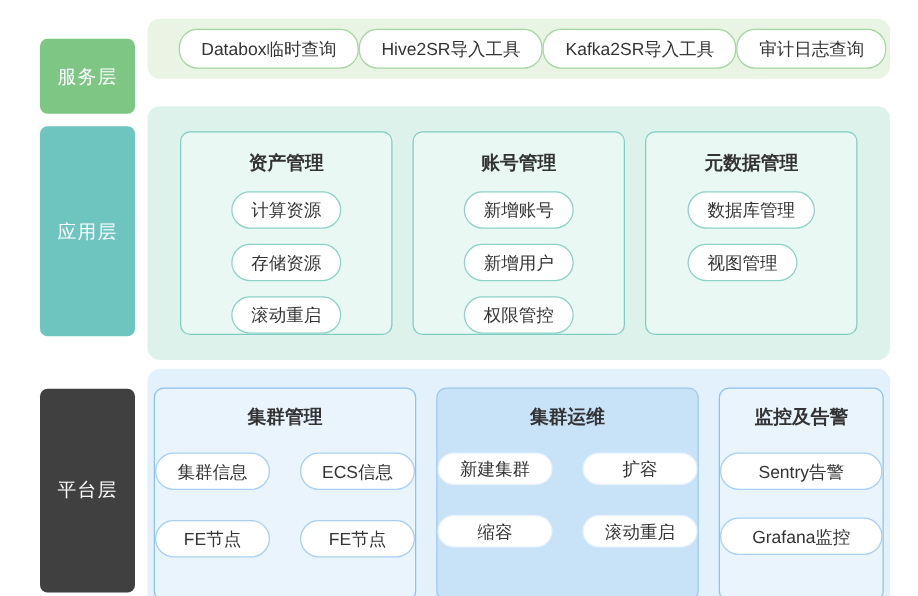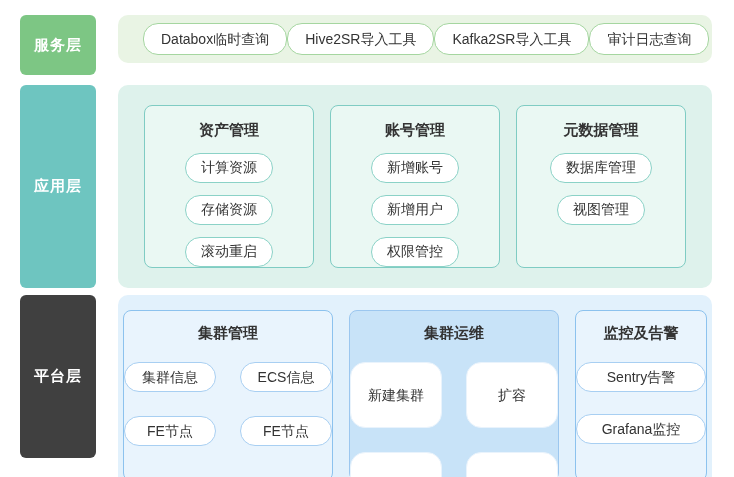--- a/index.html
+++ b/index.html
@@ -8,48 +8,48 @@
     background: #ffffff;
     font-family: "Liberation Sans", "DejaVu Sans", sans-serif;
     color: #333333;
     overflow: hidden;
   }
   .diagram { position: relative; width: 734px; height: 477px; }
 
   
   .layer-label {
     position: absolute;
-    left: 20px; width: 76px;
+    left: 32px; width: 76px;
     border-radius: 6px;
     display: flex; align-items: center; justify-content: center;
-    color: #ffffff; font-size: 15px; font-weight: 700;
+    color: #ffffff; font-size: 15px; font-weight: 400;
     letter-spacing: 1px;
+    margin-top: 16px;
   }
   .label-service  { top: 15px;  height: 60px;  background: #7dc684; }
-  .label-app      { top: 85px;  height: 203px; background: #6ec5c0; }
+  .label-app      { top: 85px;  height: 168px; background: #6ec5c0; }
   .label-platform { top: 295px; height: 163px; background: #404040; }
 
   
   .panel {
     position: absolute;
     left: 118px; width: 594px;
     border-radius: 10px;
   }
   .panel-service {
     top: 15px; height: 48px;
     background: #e9f4e4;
     display: flex; align-items: center; justify-content: space-between;
     padding: 0 12px 0 25px;
   }
   .panel-app {
     top: 85px; height: 203px;
     background: #def2ec;
     display: flex; justify-content: center; gap: 16px;
     padding: 20px 26px;
-    font-family: Liberation Serif, serif;
   }
   .panel-platform {
     top: 295px; height: 201px;
     background: #e2f1fc;
     display: flex; justify-content: center; gap: 16px;
     padding: 15px 26px;
   }
 
   
   .card {
@@ -82,24 +82,24 @@
     display: inline-flex; align-items: center; justify-content: center;
     background: #ffffff;
     border-radius: 15px;
     font-size: 14px; color: #333333;
     white-space: nowrap;
     line-height: 1;
   }
   .pill-green { border: 1px solid #a5d6a0; padding: 8px 17px; }
   .pill-teal  { border: 1px solid #8bd2c7; padding: 7px 15px; }
   .pill-blue  { border: 1px solid #a8cff2; padding: 7px 10px; min-width: 92px; }
-  .pill-white { border: 1px solid #e9f3fc; padding: 25px 10px; min-width: 92px; }
+  .pill-white { border: 1px solid #e9f3fc; padding: 5px 10px; min-width: 92px; }
   .pill-wide  { border: 1px solid #a8cff2; padding: 7px 10px; min-width: 130px; }
 
-  .pill-col  { display: flex; flex-direction: column; align-items: center; gap: 12px; }
+  .pill-col  { display: flex; flex-direction: column; align-items: flex-start; gap: 12px; }
   .pill-col-loose { display: flex; flex-direction: column; align-items: center; gap: 22px; margin-top: 6px; }
   .pill-grid {
     display: grid; grid-template-columns: auto auto;
     column-gap: 14px; row-gap: 16px;
     justify-items: center; align-items: center;
     margin-top: 6px;
     gap: 24px;
   }
 </style>
 </head>

